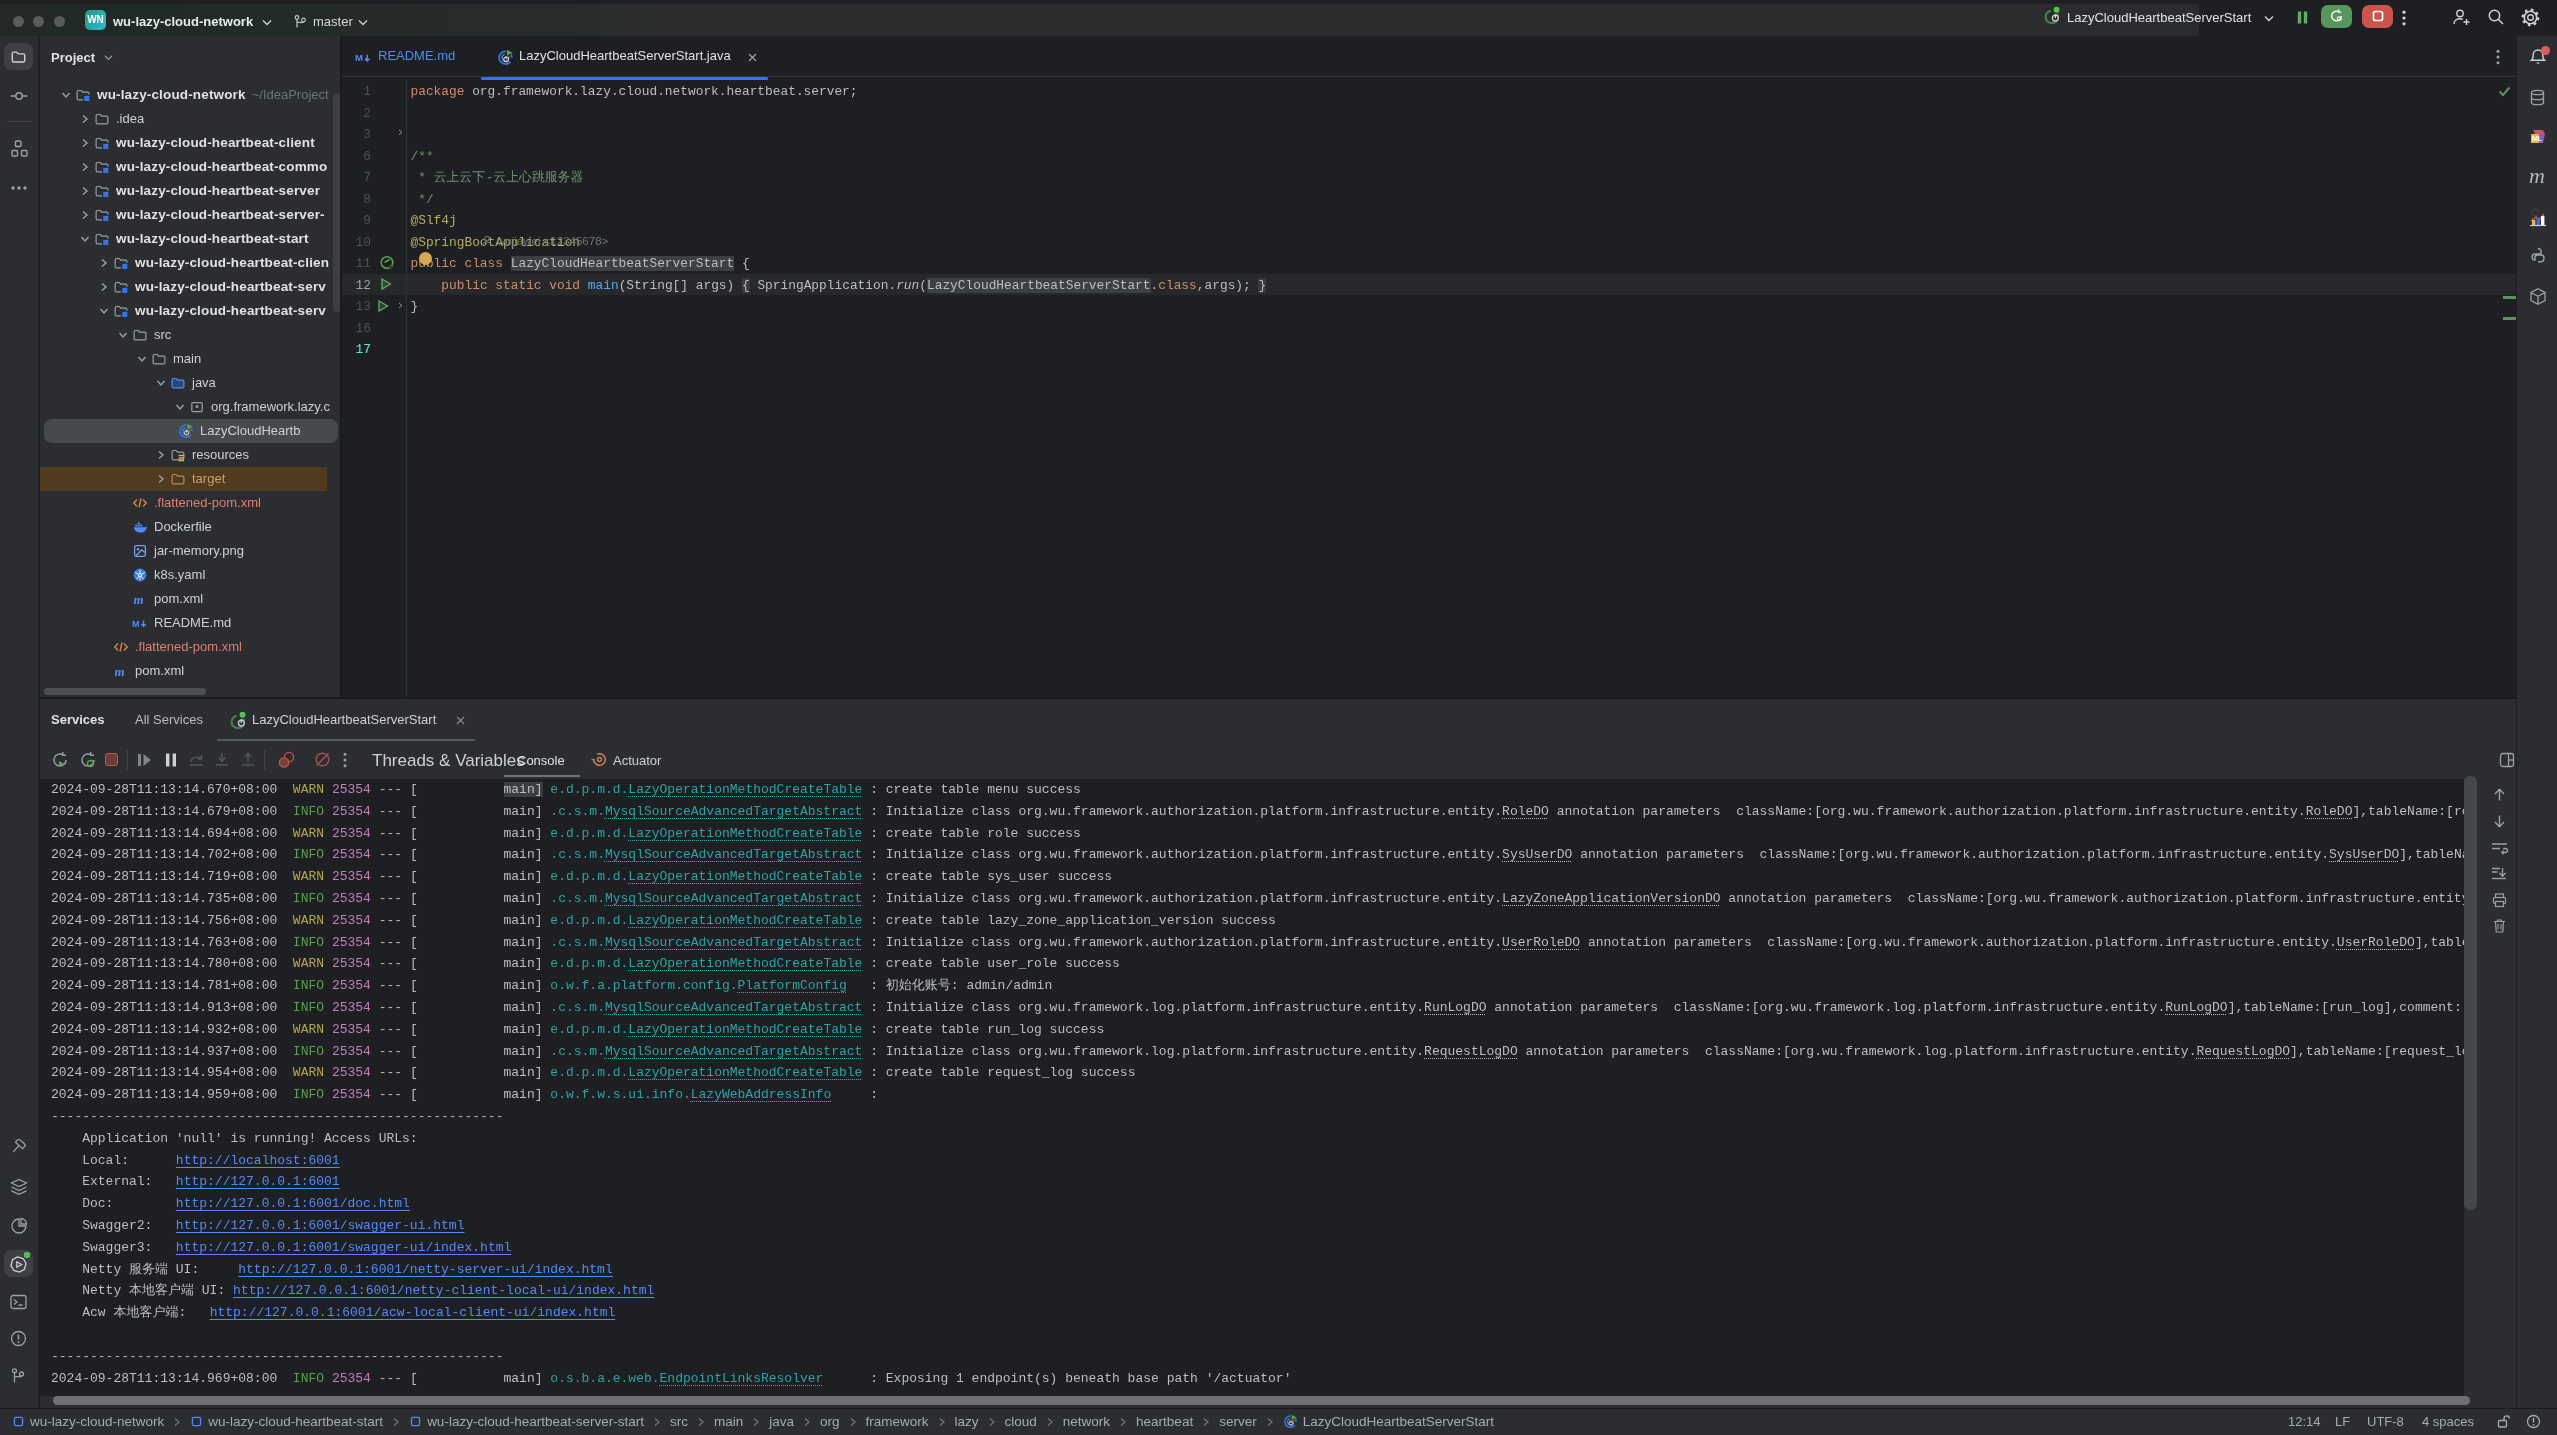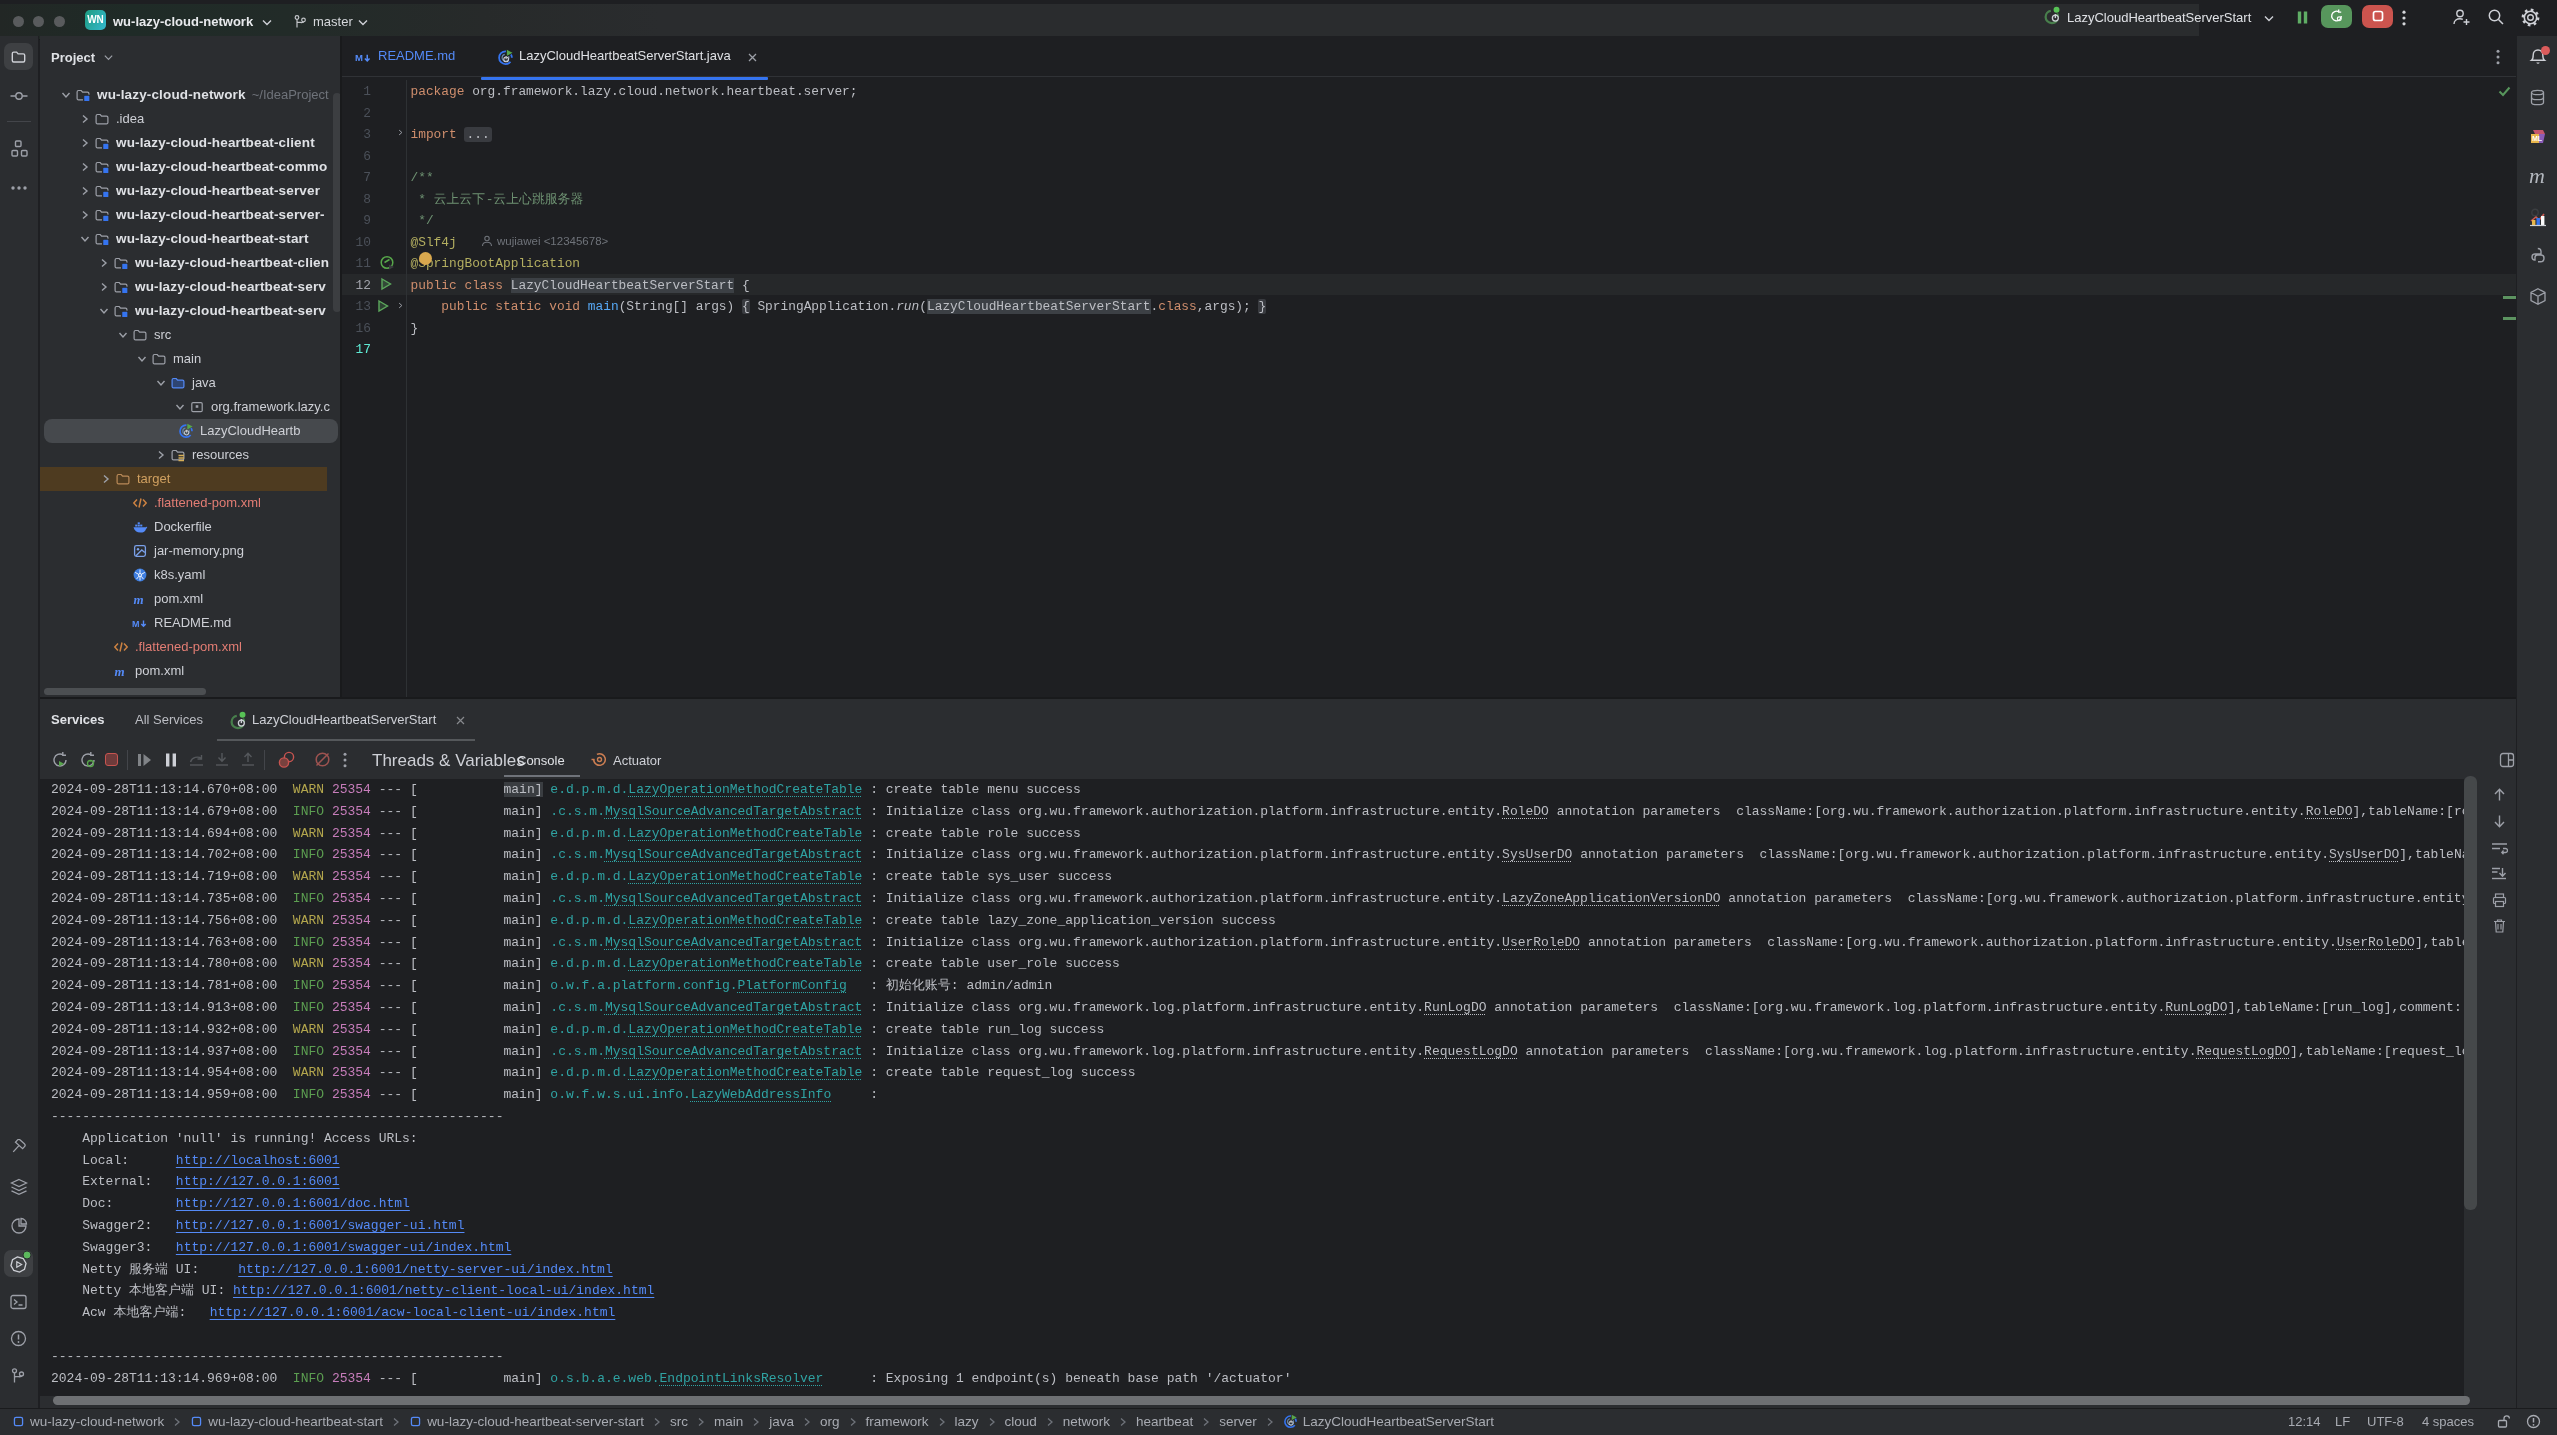--- a/index.html
+++ b/index.html
@@ -406,21 +406,21 @@
         <span class="chv">
           <svg class="tic" width="16" height="16" viewBox="0 0 16 16">
             <use href="#chr"></use>
           </svg>
         </span>
         <svg class="tic" width="16" height="16" viewBox="0 0 16 16">
           <use href="#fores"></use>
         </svg>
         <span class="tx">resources</span>
       </div>
-      <div class="trow" style="padding-left:57px">
+      <div class="trow" style="padding-left:112px">
         <span class="chv">
           <svg class="tic" width="16" height="16" viewBox="0 0 16 16">
             <use href="#chr"></use>
           </svg>
         </span>
         <svg class="tic" width="16" height="16" viewBox="0 0 16 16">
           <use href="#fot"></use>
         </svg>
         <span class="tx" style="color:#D0A060">target</span>
       </div>
@@ -535,21 +535,20 @@
     </svg>
     <svg class="a" style="left:376px;top:298.5px" width="14" height="14" viewBox="0 0 14 14">
       <path d="M3 2 L11.5 7 L3 12 Z" fill="rgba(93,173,98,.25)" stroke="#5CA85C" stroke-width="1.4"></path>
     </svg>
     <svg class="a" style="left:395px;top:299.5px" width="11" height="11" viewBox="0 0 16 16">
       <use href="#chr"></use>
     </svg>
     <div class="a mono" style="left:410.5px;top:81px;width:1700px">
       <div class="eline"><span class="k">package</span> org.framework.lazy.cloud.network.heartbeat.server;</div>
       <div class="eline"></div>
-      <div class="eline"><span class="k">import</span> <span class="fold">...</span></div>
       <div class="eline"></div>
       <div class="eline"><span class="cm">/**</span></div>
       <div class="eline"><span class="cm"> * <span class="cj" style="width:52px">云上云下</span>-<span class="cj" style="width:91px">云上心跳服务器</span></span></div>
       <div class="eline"><span class="cm"> */</span></div>
       <div class="eline"><span class="an">@Slf4j</span></div>
       <div class="eline"><span class="an">@SpringBootApplication</span></div>
       <div class="eline"><span class="k">public class</span> <span class="hl">LazyCloudHeartbeatServerStart</span> {</div>
       <div class="eline">    <span class="k">public static void</span> <span class="mt">main</span>(String[] args) <span class="fold2">{</span> SpringApplication.<span class="it">run</span>(<span class="hl">LazyCloudHeartbeatServerStart</span>.<span class="k">class</span>,args); <span class="fold2">}</span></div>
       <div class="eline">}</div>
       <div class="eline"></div>

